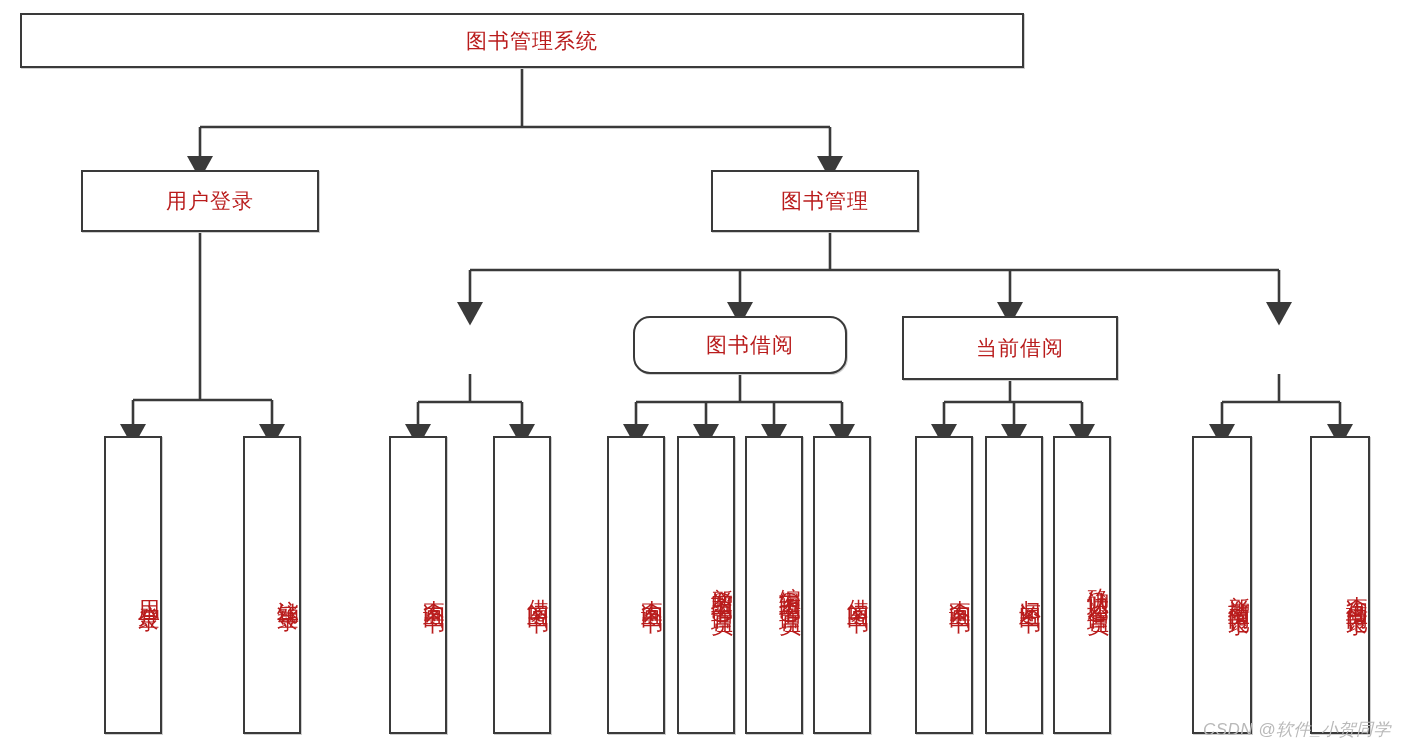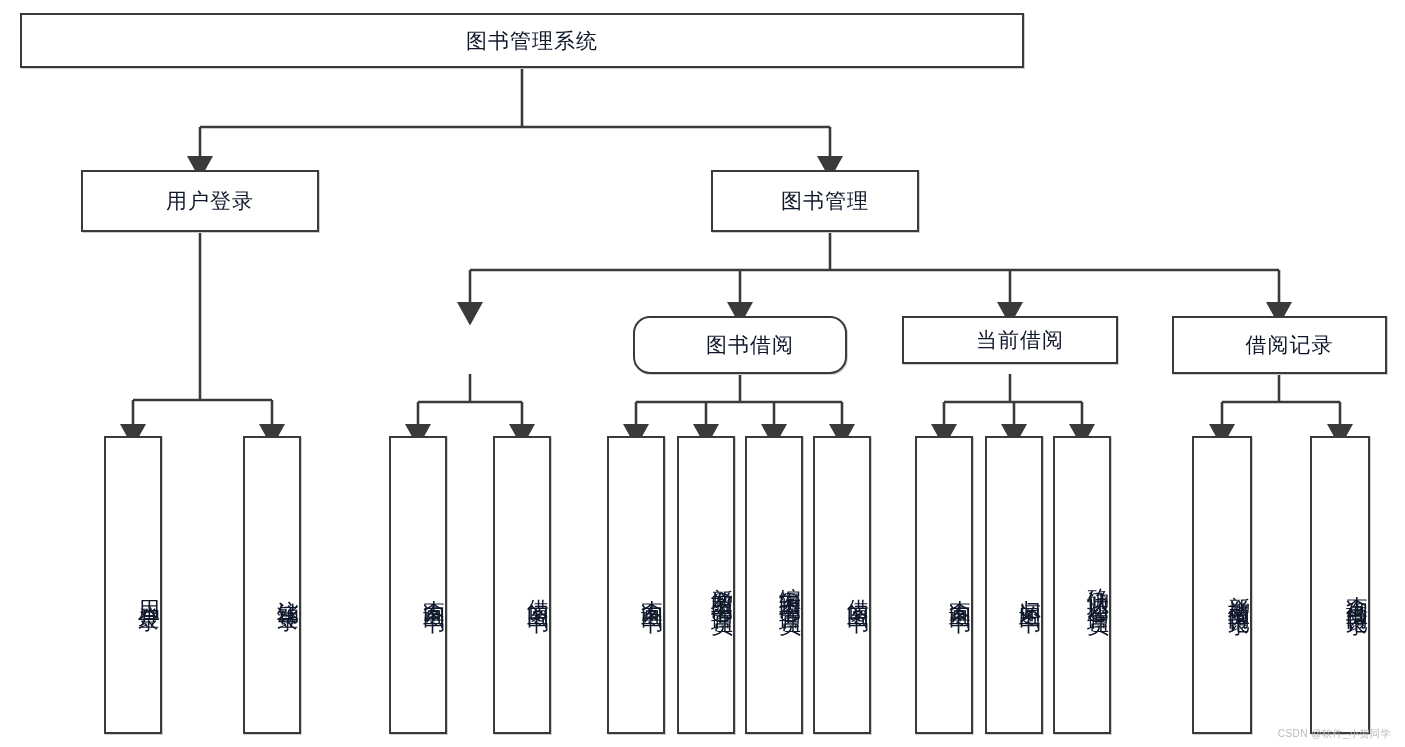--- a/index.html
+++ b/index.html
@@ -4,29 +4,29 @@
 <style>
   html,body{margin:0;padding:0;background:#ffffff;}
   body{width:1405px;height:747px;overflow:hidden;
        font-family:"Liberation Sans","DejaVu Sans",sans-serif;}
   #stage{position:relative;width:1405px;height:747px;background:#fff;}
   svg.edges{position:absolute;left:0;top:0;width:1405px;height:747px;pointer-events:none;}
   .node{position:absolute;box-sizing:border-box;background:#ffffff;
         border:2px solid #3a3a3a;box-shadow:1px 1px 0 #cfcfcf;}
   .node .lbl{position:absolute;left:0;top:0;right:0;bottom:0;
              display:flex;align-items:center;justify-content:center;
-             color:#0f172a;line-height:1.02;white-space:pre;margin-left:20px;}
+             color:#b91c1c;line-height:1.02;white-space:pre;margin-left:20px;}
   .node.horiz .lbl{font-size:21px;letter-spacing:1px;}
   .node.vert{ }
   .node.vert .lbl{writing-mode:vertical-rl;text-orientation:upright;
              align-items:flex-start;justify-content:center;
              padding-top:10px;font-size:22px;letter-spacing:4px;}
   .node.vert.tall .lbl{align-items:flex-start;padding-top:6px;}
-  #watermark{position:absolute;right:14px;bottom:6px;font-size:10px;
-             color:#b9b9b9;letter-spacing:.5px;}
+  #watermark{position:absolute;right:14px;bottom:6px;font-size:17px;
+             color:#b9b9b9;letter-spacing:.5px;font-style:italic;}
 </style>
 </head>
 <body>
 
 <div id="stage">
 
   <svg class="edges" viewBox="0 0 1405 747" xmlns="http://www.w3.org/2000/svg">
     <defs>
       <marker id="arr" markerWidth="11" markerHeight="11" refX="1.5" refY="5" orient="auto" markerUnits="strokeWidth">
         <path d="M0,0 L0,10 L9,5 z" fill="#3a3a3a"></path>
@@ -83,25 +83,22 @@
   <div class="node horiz" style="left:81px;top:170px;width:238px;height:62px;">
     <span class="lbl">用户登录</span>
   </div>
   <div class="node horiz" style="left:711px;top:170px;width:208px;height:62px;">
     <span class="lbl">图书管理</span>
   </div>
 
   <div class="node horiz" style="left:633px;top:316px;width:214px;height:58px;border-radius:17px;">
     <span class="lbl">图书借阅</span>
   </div>
-  <div class="node horiz" style="left:902px;top:316px;width:216px;height:48px;text-align:right;">
+  <div class="node horiz" style="left:902px;top:316px;width:216px;height:64px;text-align:right;">
     <span class="lbl">当前借阅</span>
-  </div>
-  <div class="node horiz" style="left:1172px;top:316px;width:215px;height:58px;">
-    <span class="lbl">借阅记录</span>
   </div>
 
   <div class="node vert" style="left:104px;top:436px;width:58px;height:298px;">
     <span class="lbl">用户登录</span>
   </div>
   <div class="node vert" style="left:243px;top:436px;width:58px;height:298px;">
     <span class="lbl">注销登录</span>
   </div>
 
   <div class="node vert" style="left:389px;top:436px;width:58px;height:298px;">

